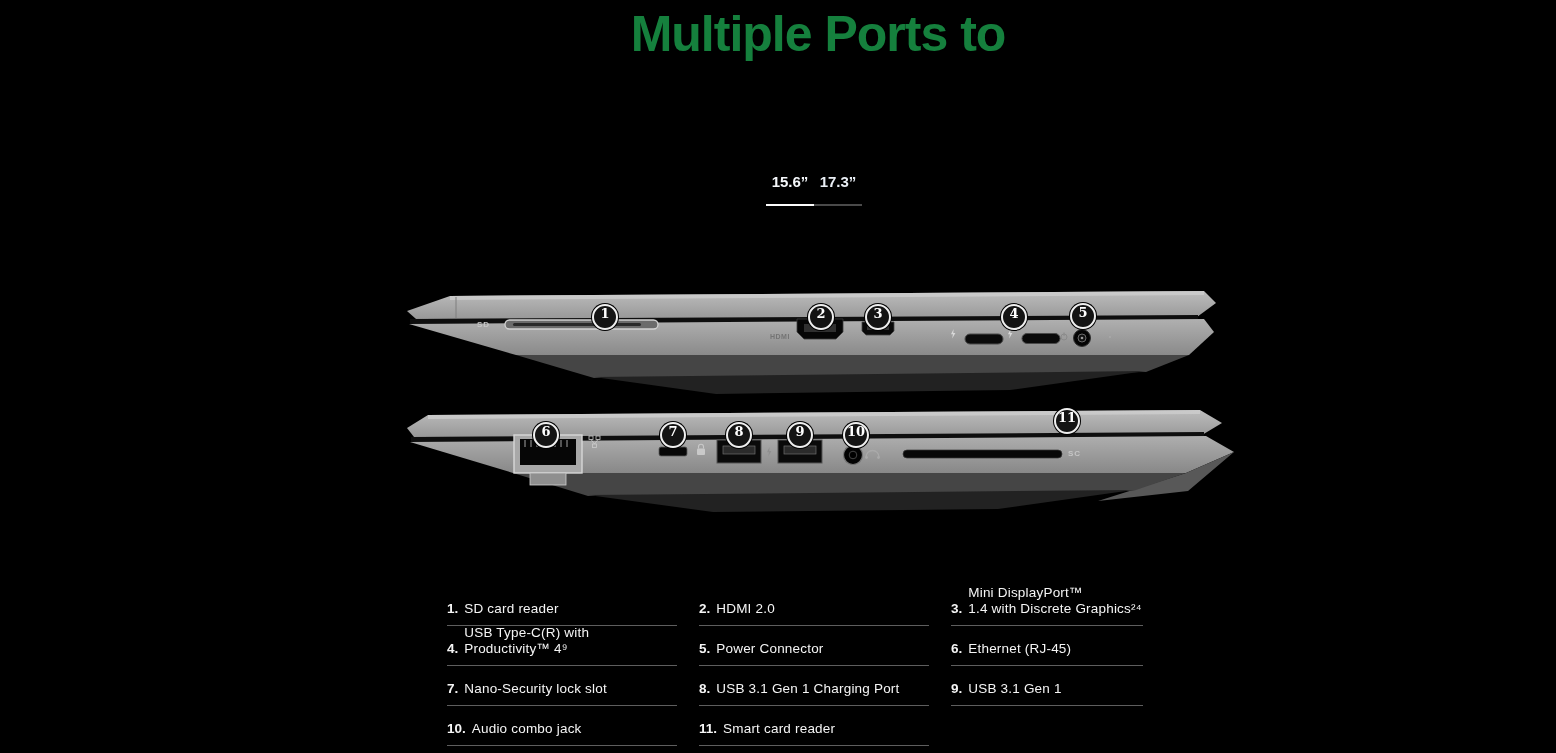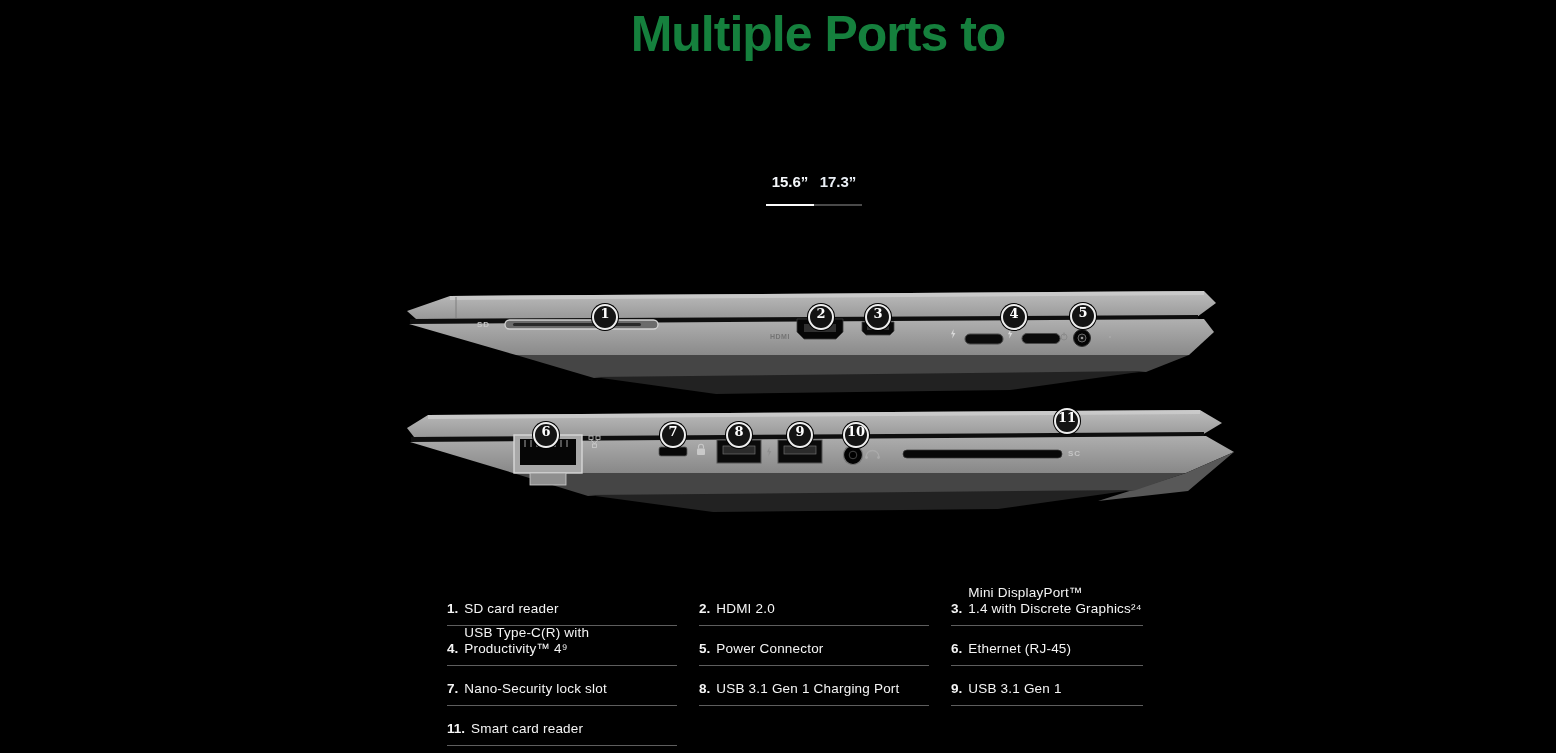--- a/index.html
+++ b/index.html
@@ -237,20 +237,24 @@
     <div class="cell">
       <span class="num">8.</span>
       <span class="txt">USB 3.1 Gen 1 Charging Port</span>
     </div>
 
     <div class="cell">
       <span class="num">9.</span>
       <span class="txt">USB 3.1 Gen 1</span>
     </div>
 
+    <div class="cell">
+      <span class="num">10.</span>
+      <span class="txt">Audio combo jack</span>
+    </div>
 
     <div class="cell">
       <span class="num">11.</span>
       <span class="txt">Smart card reader</span>
     </div>
   </div>
 
 </div>
 
 </body></html>

